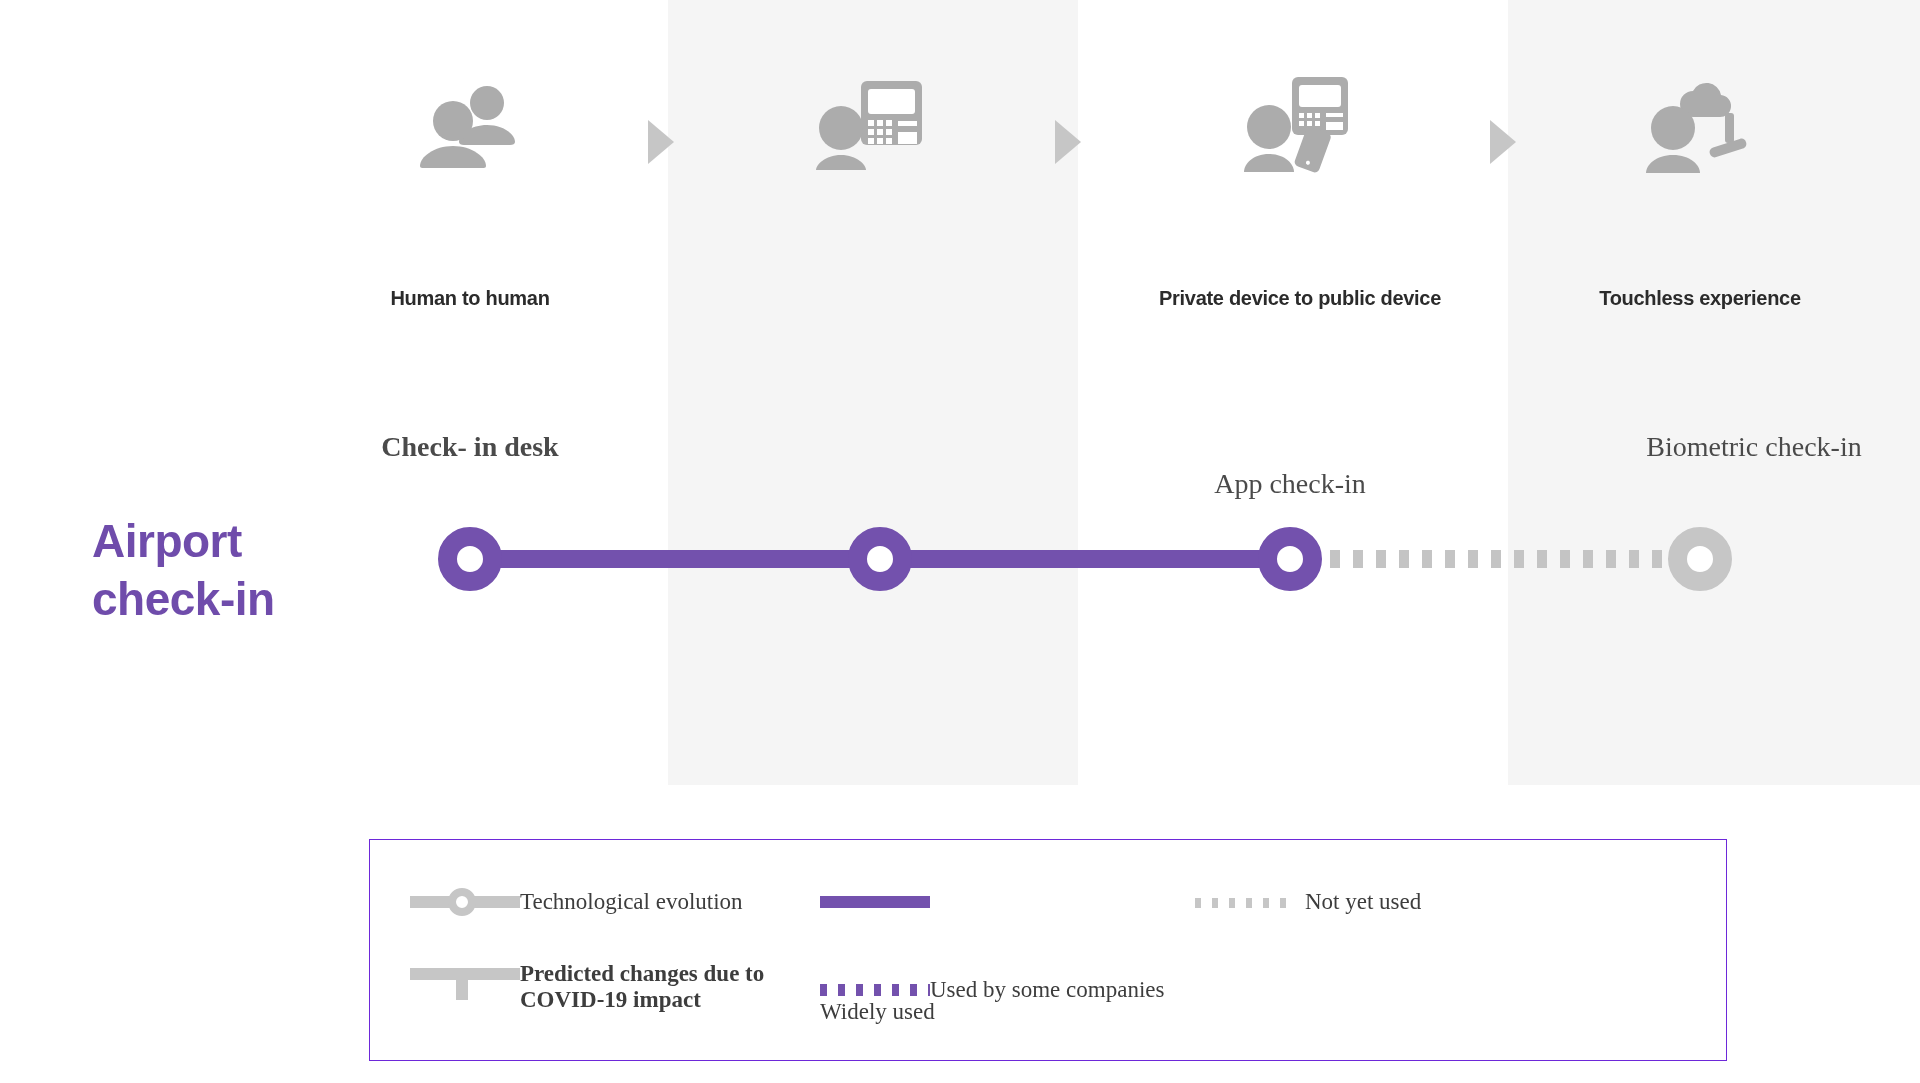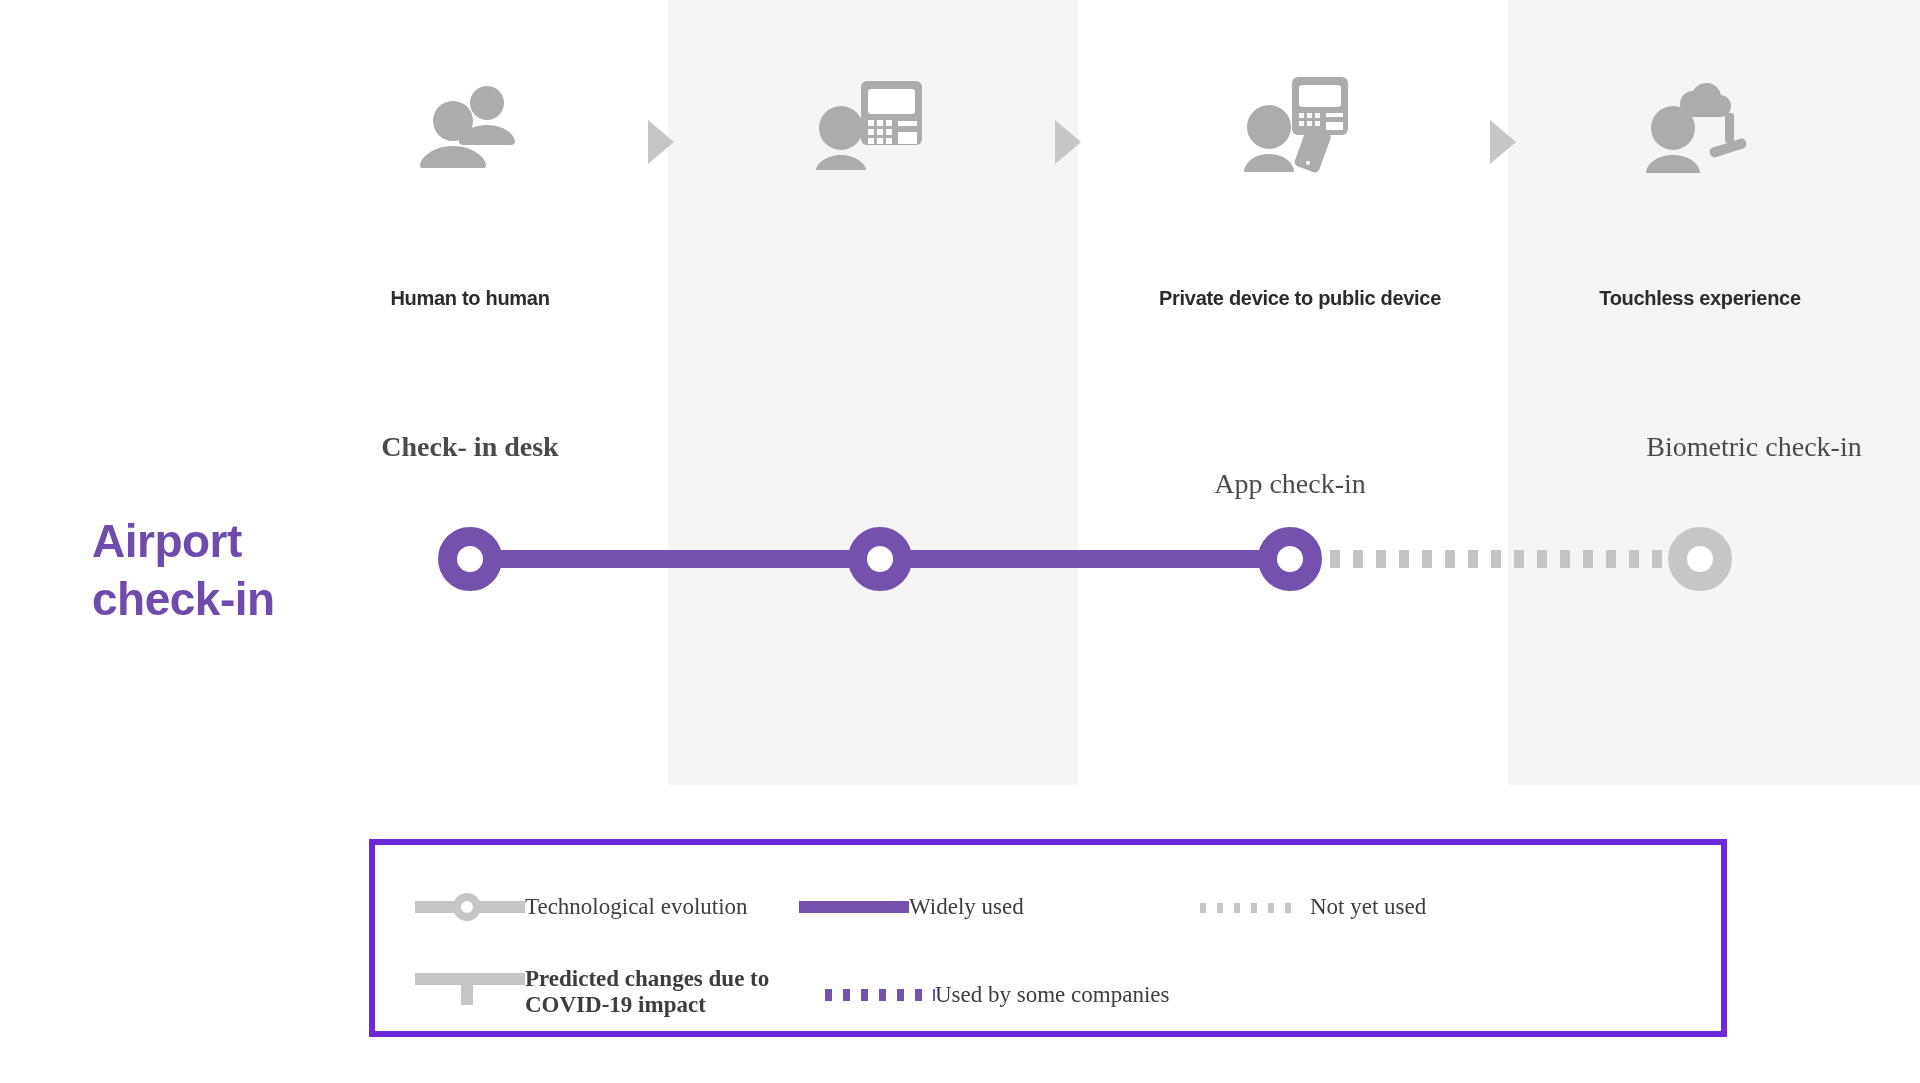--- a/index.html
+++ b/index.html
@@ -168,22 +168,22 @@
   .nd-2 { left: 848px; }
   .nd-3 { left: 1258px; }
   .nd-4 { left: 1668px; }
 
   
   .legend-box {
     position: absolute;
     left: 369px;
     top: 839px;
     width: 1358px;
-    height: 198px;
-    border: 6px solid #6d28d9;
+    height: 222px;
+    border: 1px solid #6d28d9;
     background: #ffffff;
     box-sizing: border-box;
     z-index: 4;
   }
   .legend-item {
     position: absolute;
     display: flex;
     align-items: flex-start;
   }
   .legend-sym {
@@ -195,21 +195,21 @@
   .legend-text {
     font-family: "Liberation Serif", serif;
     font-size: 23px;
     line-height: 26px;
     color: #3d3d3d;
     padding-top: 7px;
     white-space: pre-line;
   }
   .lg-r1c1 { left: 40px;  top: 42px; }
   .lg-r2c1 { left: 40px;  top: 114px; font-weight: bold; }
-  .lg-r1c2 { left: 424px; top: 42px; }
+  .lg-r1c2 { left: 450px; top: 42px; flex-direction: column; }
   .lg-r2c2 { left: 450px; top: 130px; }
   .lg-r1c3 { left: 825px; top: 42px; }
 
   
   .sym-line-circle::before {
     content: "";
     position: absolute;
     left: 0; top: 14px;
     width: 110px; height: 12px;
     background: #c6c6c6;

